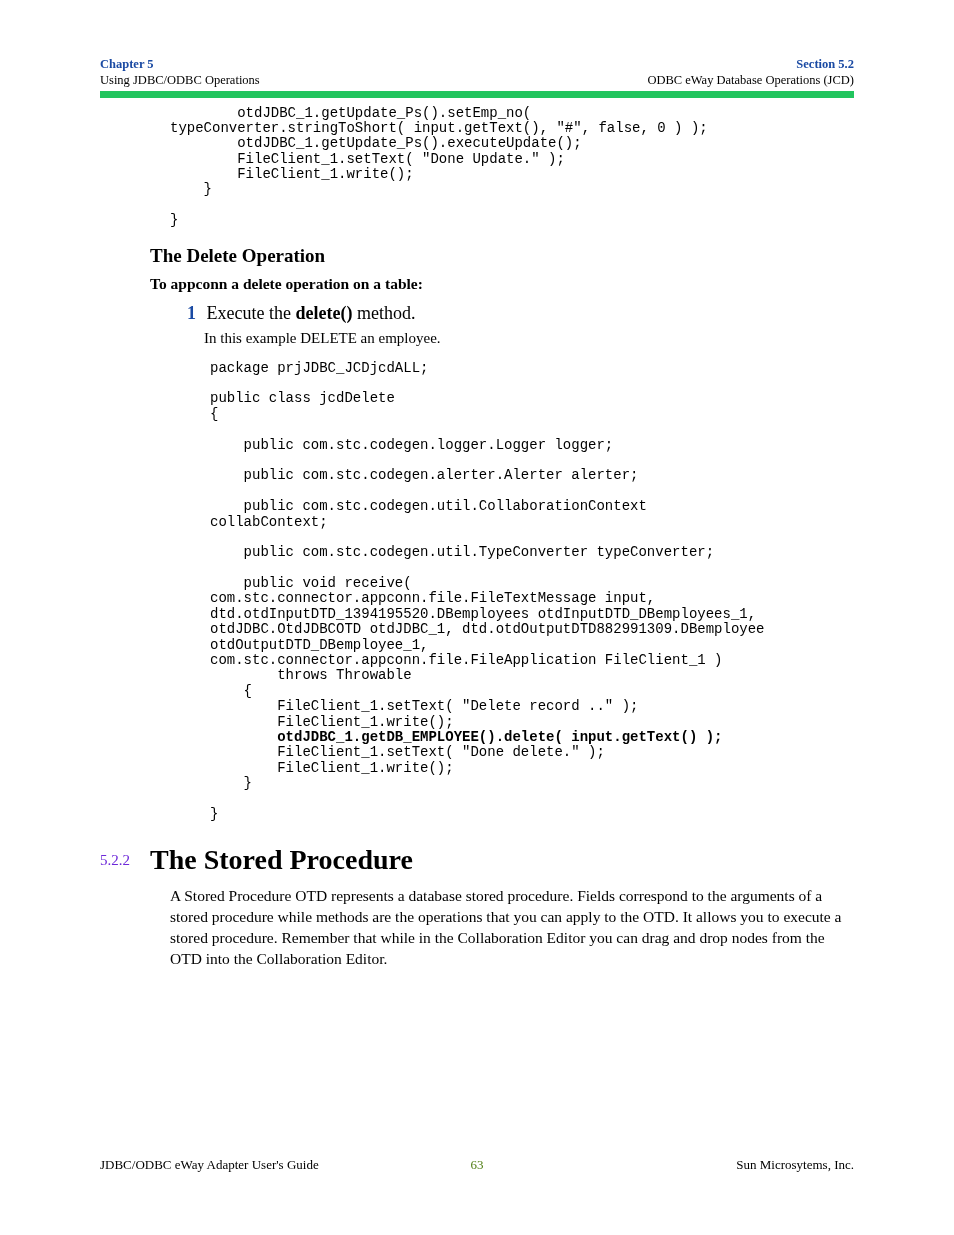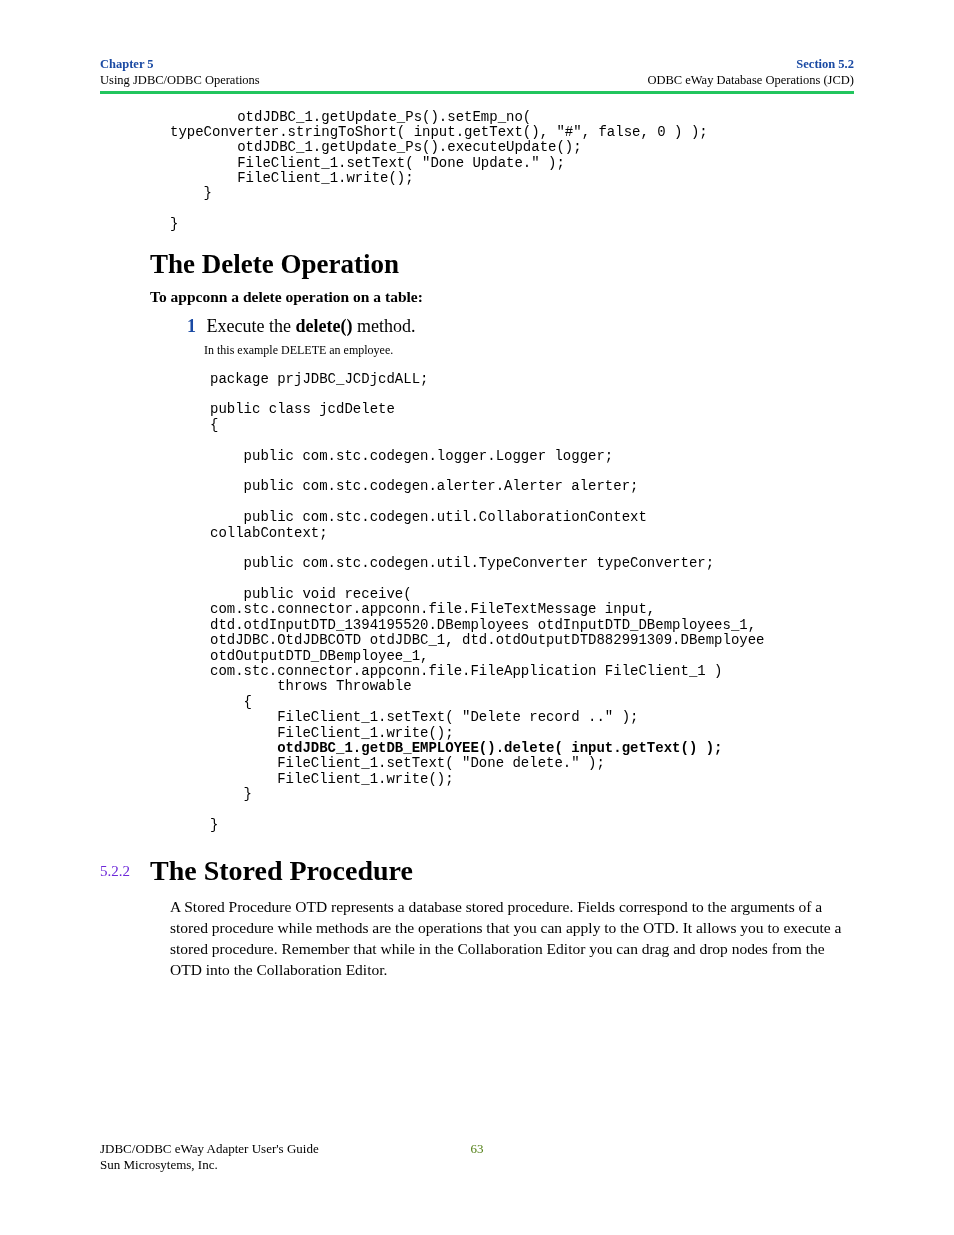--- a/index.html
+++ b/index.html
@@ -14,39 +14,39 @@
     height: 1235px;
     position: relative;
     box-sizing: border-box;
     padding: 56px 100px 0 100px;
   }
   .header {
     display: flex;
     justify-content: space-between;
     font-size: 12.5px;
     line-height: 1.3;
-    border-bottom: 3px solid #22c55e;
+    border-bottom: 7px solid #22c55e;
     padding-bottom: 2px;
-    margin-bottom: 16px;
+    margin-bottom: 8px;
   }
   .header-left { text-align: left; }
   .header-right { text-align: right; }
   .hdr-blue { color: #1a4aa3; font-weight: bold; }
   .hdr-sub { color: #000; }
   .code-block {
     font-family: "Courier New", Courier, monospace;
     font-size: 14px;
     line-height: 1.1;
     white-space: pre;
     margin-left: 70px;
     margin-bottom: 16px;
   }
   .h2 {
     font-family: "Palatino Linotype", "Book Antiqua", Palatino, serif;
-    font-size: 27px;
+    font-size: 19px;
     font-weight: bold;
     margin: 14px 0 3px 50px;
     color: #000;
   }
   .subtitle-bold {
     font-size: 15.5px;
     font-weight: bold;
     margin: 8px 0 10px 50px;
   }
   .step-line {
@@ -58,21 +58,21 @@
     font-weight: bold;
     display: inline-block;
     width: 16px;
     text-align: right;
     margin-right: 6px;
   }
   .step-body { }
   .step-bold-inline { font-weight: bold; }
   .step-sub {
     margin: 6px 0 14px 104px;
-    font-size: 12px;
+    font-size: 15px;
   }
   .code-block2 {
     font-family: "Courier New", Courier, monospace;
     font-size: 14px;
     line-height: 1.1;
     white-space: pre;
     margin-left: 110px;
     margin-bottom: 20px;
   }
   .code-bold { font-weight: bold; }
@@ -97,21 +97,20 @@
     margin: 8px 0 0 70px;
   }
   .footer {
     position: absolute;
     bottom: 62px;
     left: 100px;
     right: 100px;
     display: flex;
     justify-content: space-between;
     font-size: 13px;
-    flex-direction: column;
   }
   .footer-center { 
     position: absolute;
     left: 50%;
     transform: translateX(-50%);
     color: #4d7c0f;
     text-align: right;
   }
 </style>
 </head>

